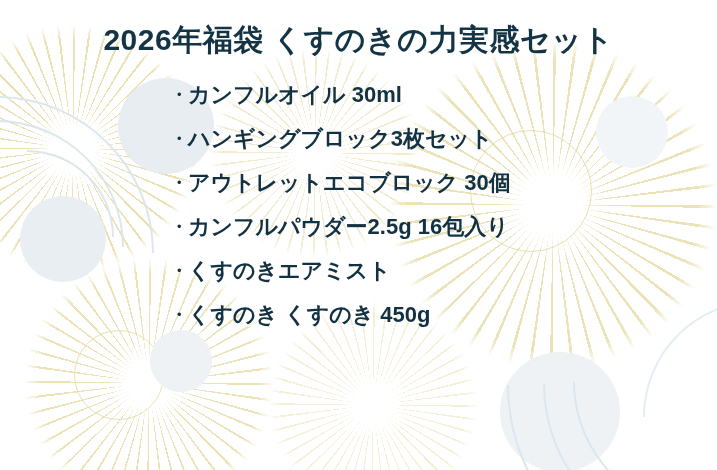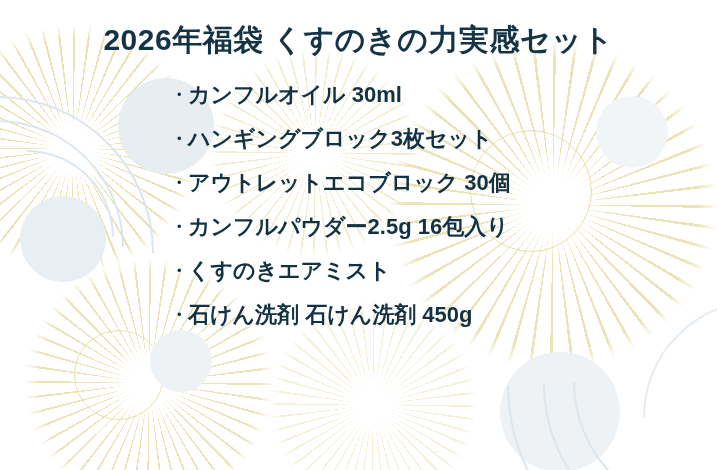--- a/index.html
+++ b/index.html
@@ -210,18 +210,18 @@
       <li class="item">
         <span class="bullet">・</span>
         <span class="item-label">カンフルパウダー2.5g 16包入り</span>
       </li>
       <li class="item">
         <span class="bullet">・</span>
         <span class="item-label">くすのきエアミスト</span>
       </li>
       <li class="item">
         <span class="bullet">・</span>
-        <span class="item-label">石けん洗剤 石けん洗剤 450g</span>
+        <span class="item-label">くすのき くすのき 450g</span>
       </li>
     </ul>
   </div>
 
 </div>
 
 </body></html>

